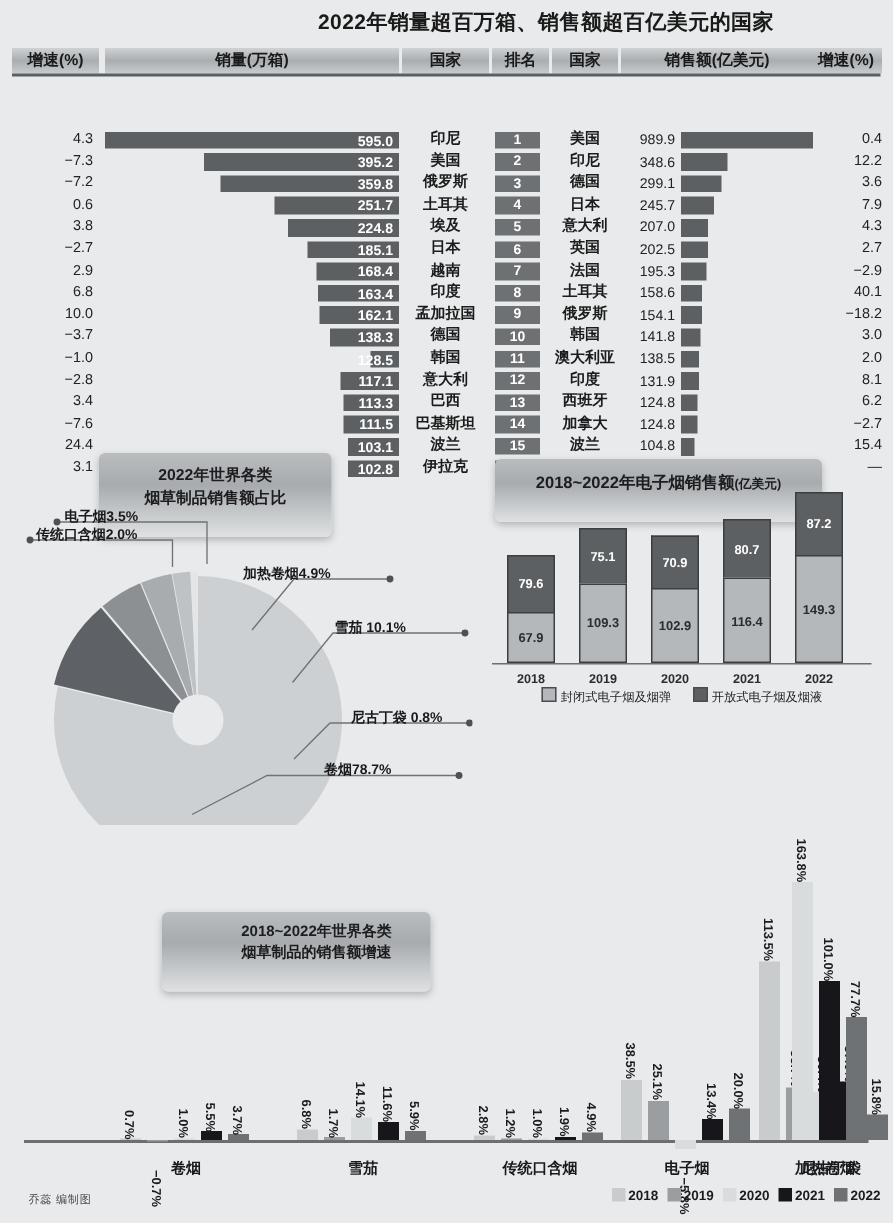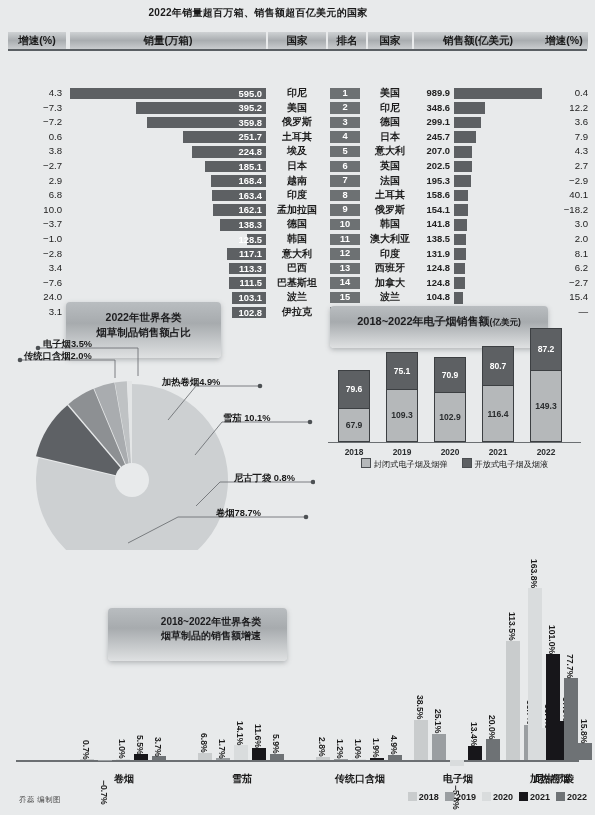--- a/index.html
+++ b/index.html
@@ -8,43 +8,43 @@
     background:#e8eaeb;
     font-family:"Liberation Sans","DejaVu Sans",sans-serif;
     color:#231f20;
     overflow:hidden;
     position:relative;
   }
   #root{position:relative;width:595px;height:815px;}
 
   
   .page-title{
-    position:absolute;left:0;top:6px;width:516px;text-align:center;
-    font-size:10px;font-weight:bold;letter-spacing:.3px;color:#1a1a1a;
+    position:absolute;left:0;top:6px;width:516px;text-align:right;
+    font-size:14px;font-weight:bold;letter-spacing:.3px;color:#1a1a1a;
   }
   .tbl{position:absolute;left:0;top:32px;width:595px;}
   .hdr-row{position:relative;height:18px;}
   .hdr-cell{
     position:absolute;top:0;height:17px;line-height:17px;
     font-size:10.5px;font-weight:bold;color:#1a1a1a;text-align:center;
     background:linear-gradient(to bottom,#cfd2d4 0%,#a9adb0 50%,#c9ccce 100%);
   }
   .hdr-underline{position:absolute;left:8px;top:17px;width:579px;height:2px;background:#5a5f63;}
 
   .rows{position:absolute;left:0;top:54px;width:595px;}
   .row{position:relative;height:14.6px;}
   .c-growthL{position:absolute;left:8px;width:54px;text-align:right;font-size:9.6px;line-height:14.6px;color:#222;}
   .barL-wrap{position:absolute;left:70px;width:196px;height:11.6px;top:1.6px;}
   .barL{position:absolute;right:0;top:0;height:11.6px;background:#5d6063;}
   .barL span{position:absolute;right:4px;top:0;line-height:11.6px;font-size:9.4px;color:#fff;font-weight:bold;white-space:nowrap;}
   .c-countryL{position:absolute;left:268px;width:58px;text-align:center;font-size:10px;line-height:14.6px;font-weight:bold;color:#1c1c1c;}
   .c-rank{position:absolute;left:330px;width:30px;height:11.4px;top:1.7px;line-height:11.4px;text-align:center;
           font-size:9.3px;font-weight:bold;color:#fff;background:#6d7173;}
   .c-countryR{position:absolute;left:366px;width:48px;text-align:center;font-size:10px;line-height:14.6px;font-weight:bold;color:#1c1c1c;}
-  .c-salesVal{position:absolute;left:414px;width:36px;text-align:right;font-size:9.4px;line-height:14.6px;font-weight:bold;color:#222;}
+  .c-salesVal{position:absolute;left:414px;width:36px;text-align:right;font-size:9.4px;line-height:14.6px;font-weight:normal;color:#222;}
   .barR-wrap{position:absolute;left:454px;width:88px;height:11.6px;top:1.6px;}
   .barR{position:absolute;left:0;top:0;height:11.6px;background:#5d6063;}
   .c-growthR{position:absolute;left:540px;width:48px;text-align:right;font-size:9.6px;line-height:14.6px;color:#222;}
 
   
   .plate{
     position:absolute;
     background:linear-gradient(to bottom,#b9bdc0 0%,#a7abae 38%,#c6c9cb 72%,#dfe1e2 100%);
     border-radius:4px;
     box-shadow:0 2px 5px rgba(80,85,90,.35);
@@ -319,21 +319,21 @@
           <div class="c-countryL">巴基斯坦</div>
           <div class="c-rank">14</div>
           <div class="c-countryR">加拿大</div>
           <div class="c-salesVal">124.8</div>
           <div class="barR-wrap">
             <div class="barR" style="width:11.094453985251036px"></div>
           </div>
           <div class="c-growthR">−2.7</div>
         </div>
         <div class="row">
-          <div class="c-growthL">24.0</div>
+          <div class="c-growthL">24.4</div>
           <div class="barL-wrap">
             <div class="barL" style="width:34px">
               <span>103.1</span>
             </div>
           </div>
           <div class="c-countryL">波兰</div>
           <div class="c-rank">15</div>
           <div class="c-countryR">波兰</div>
           <div class="c-salesVal">104.8</div>
           <div class="barR-wrap">

